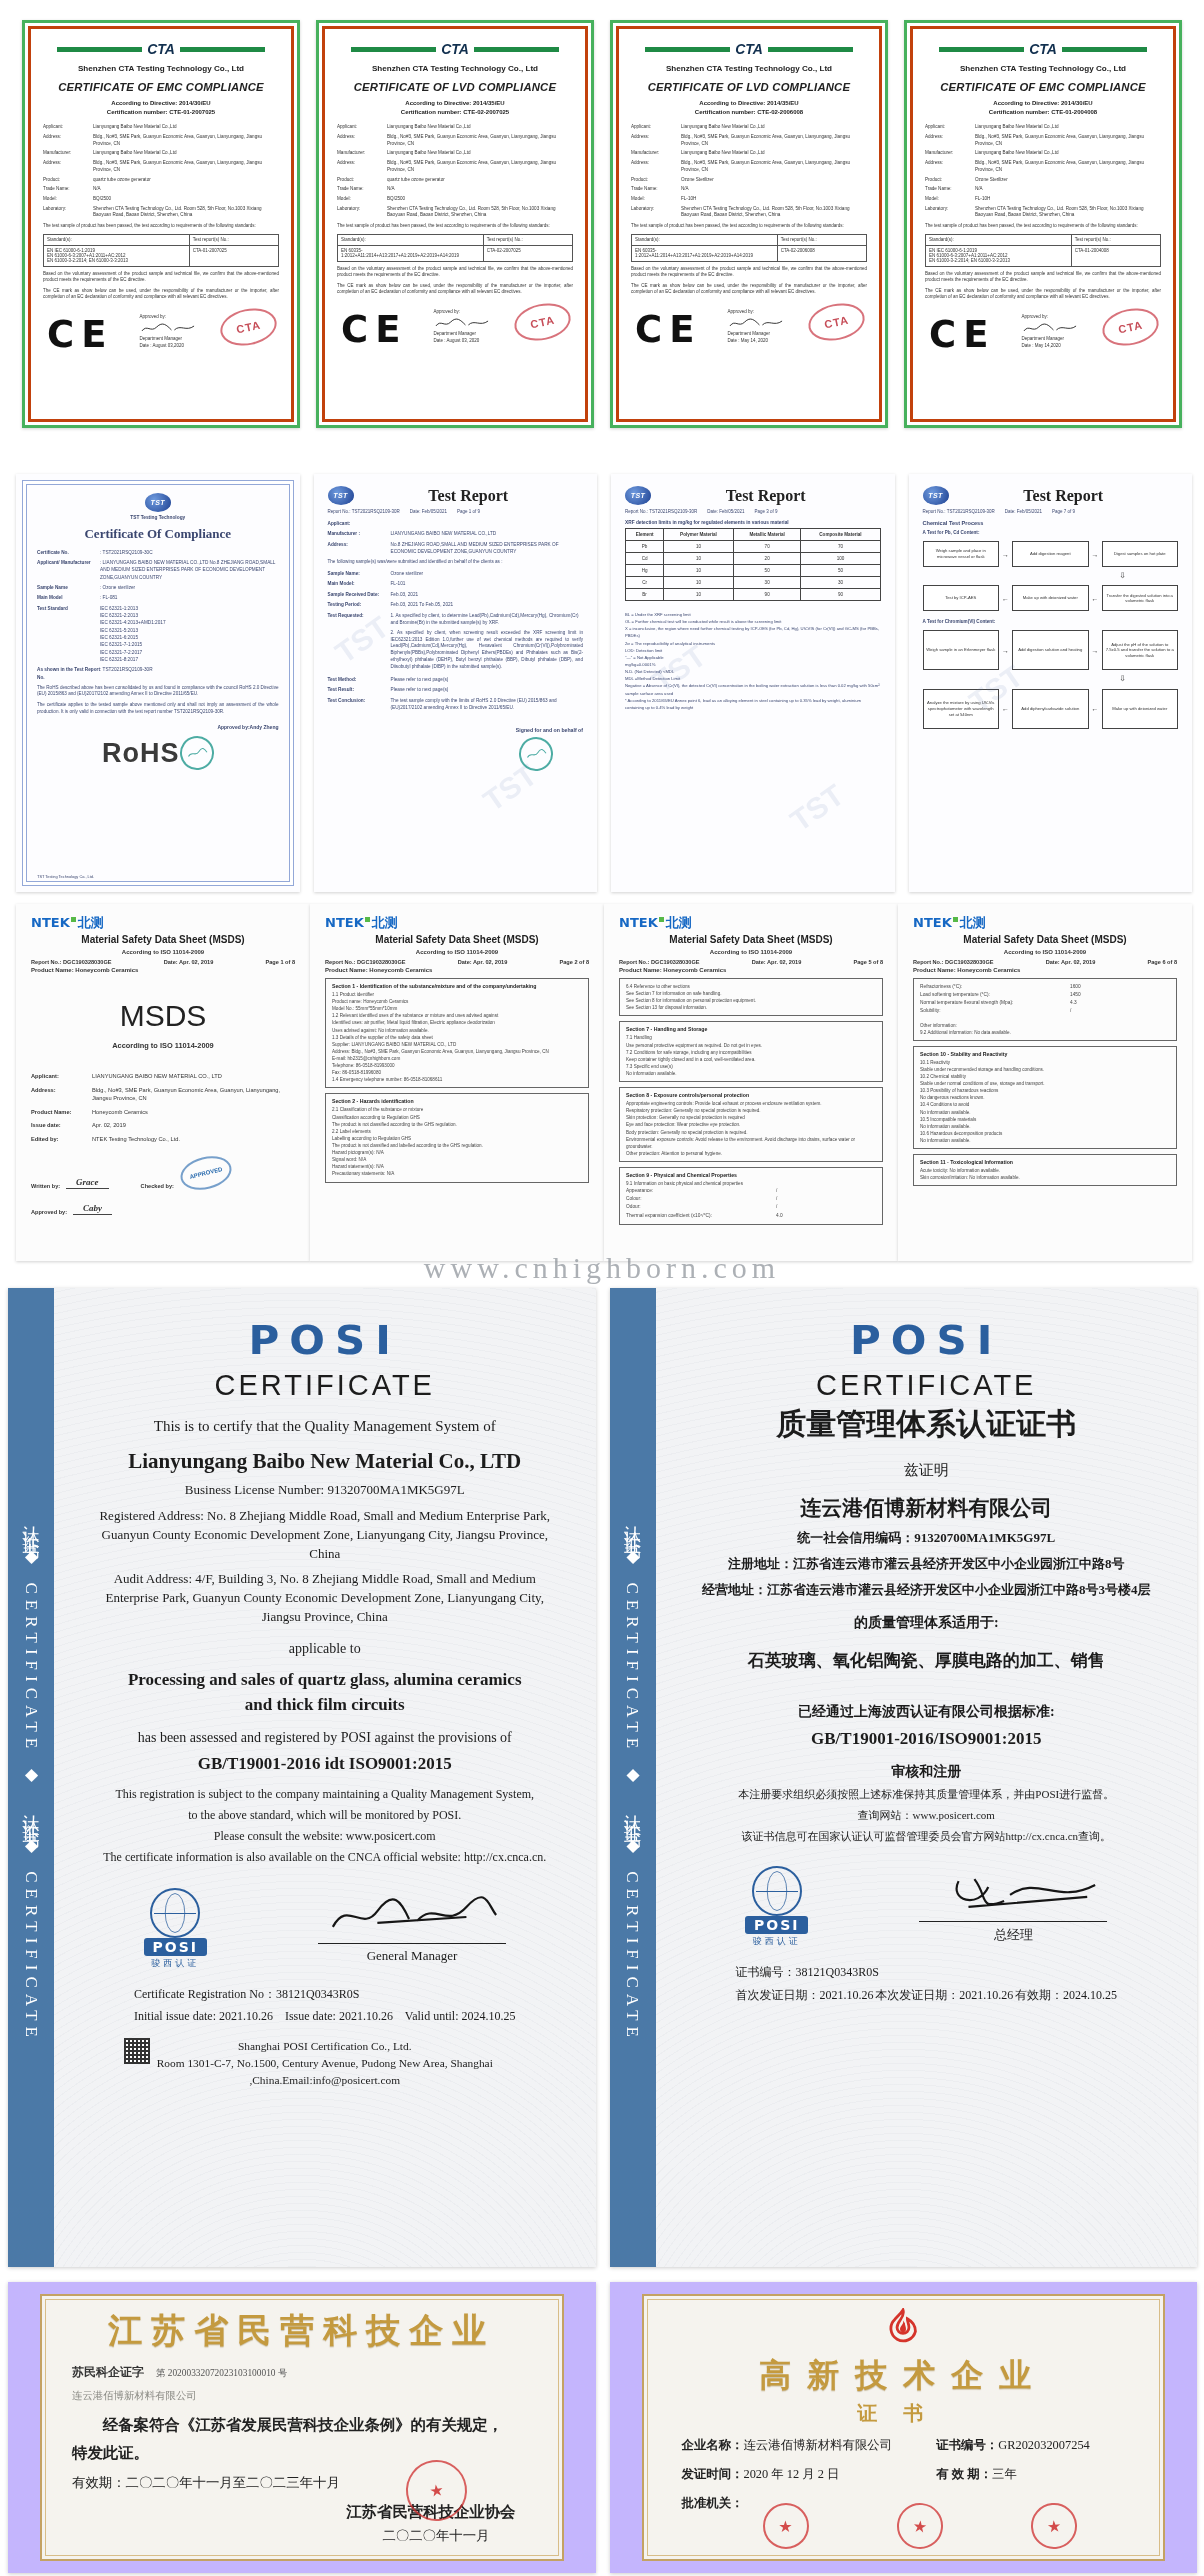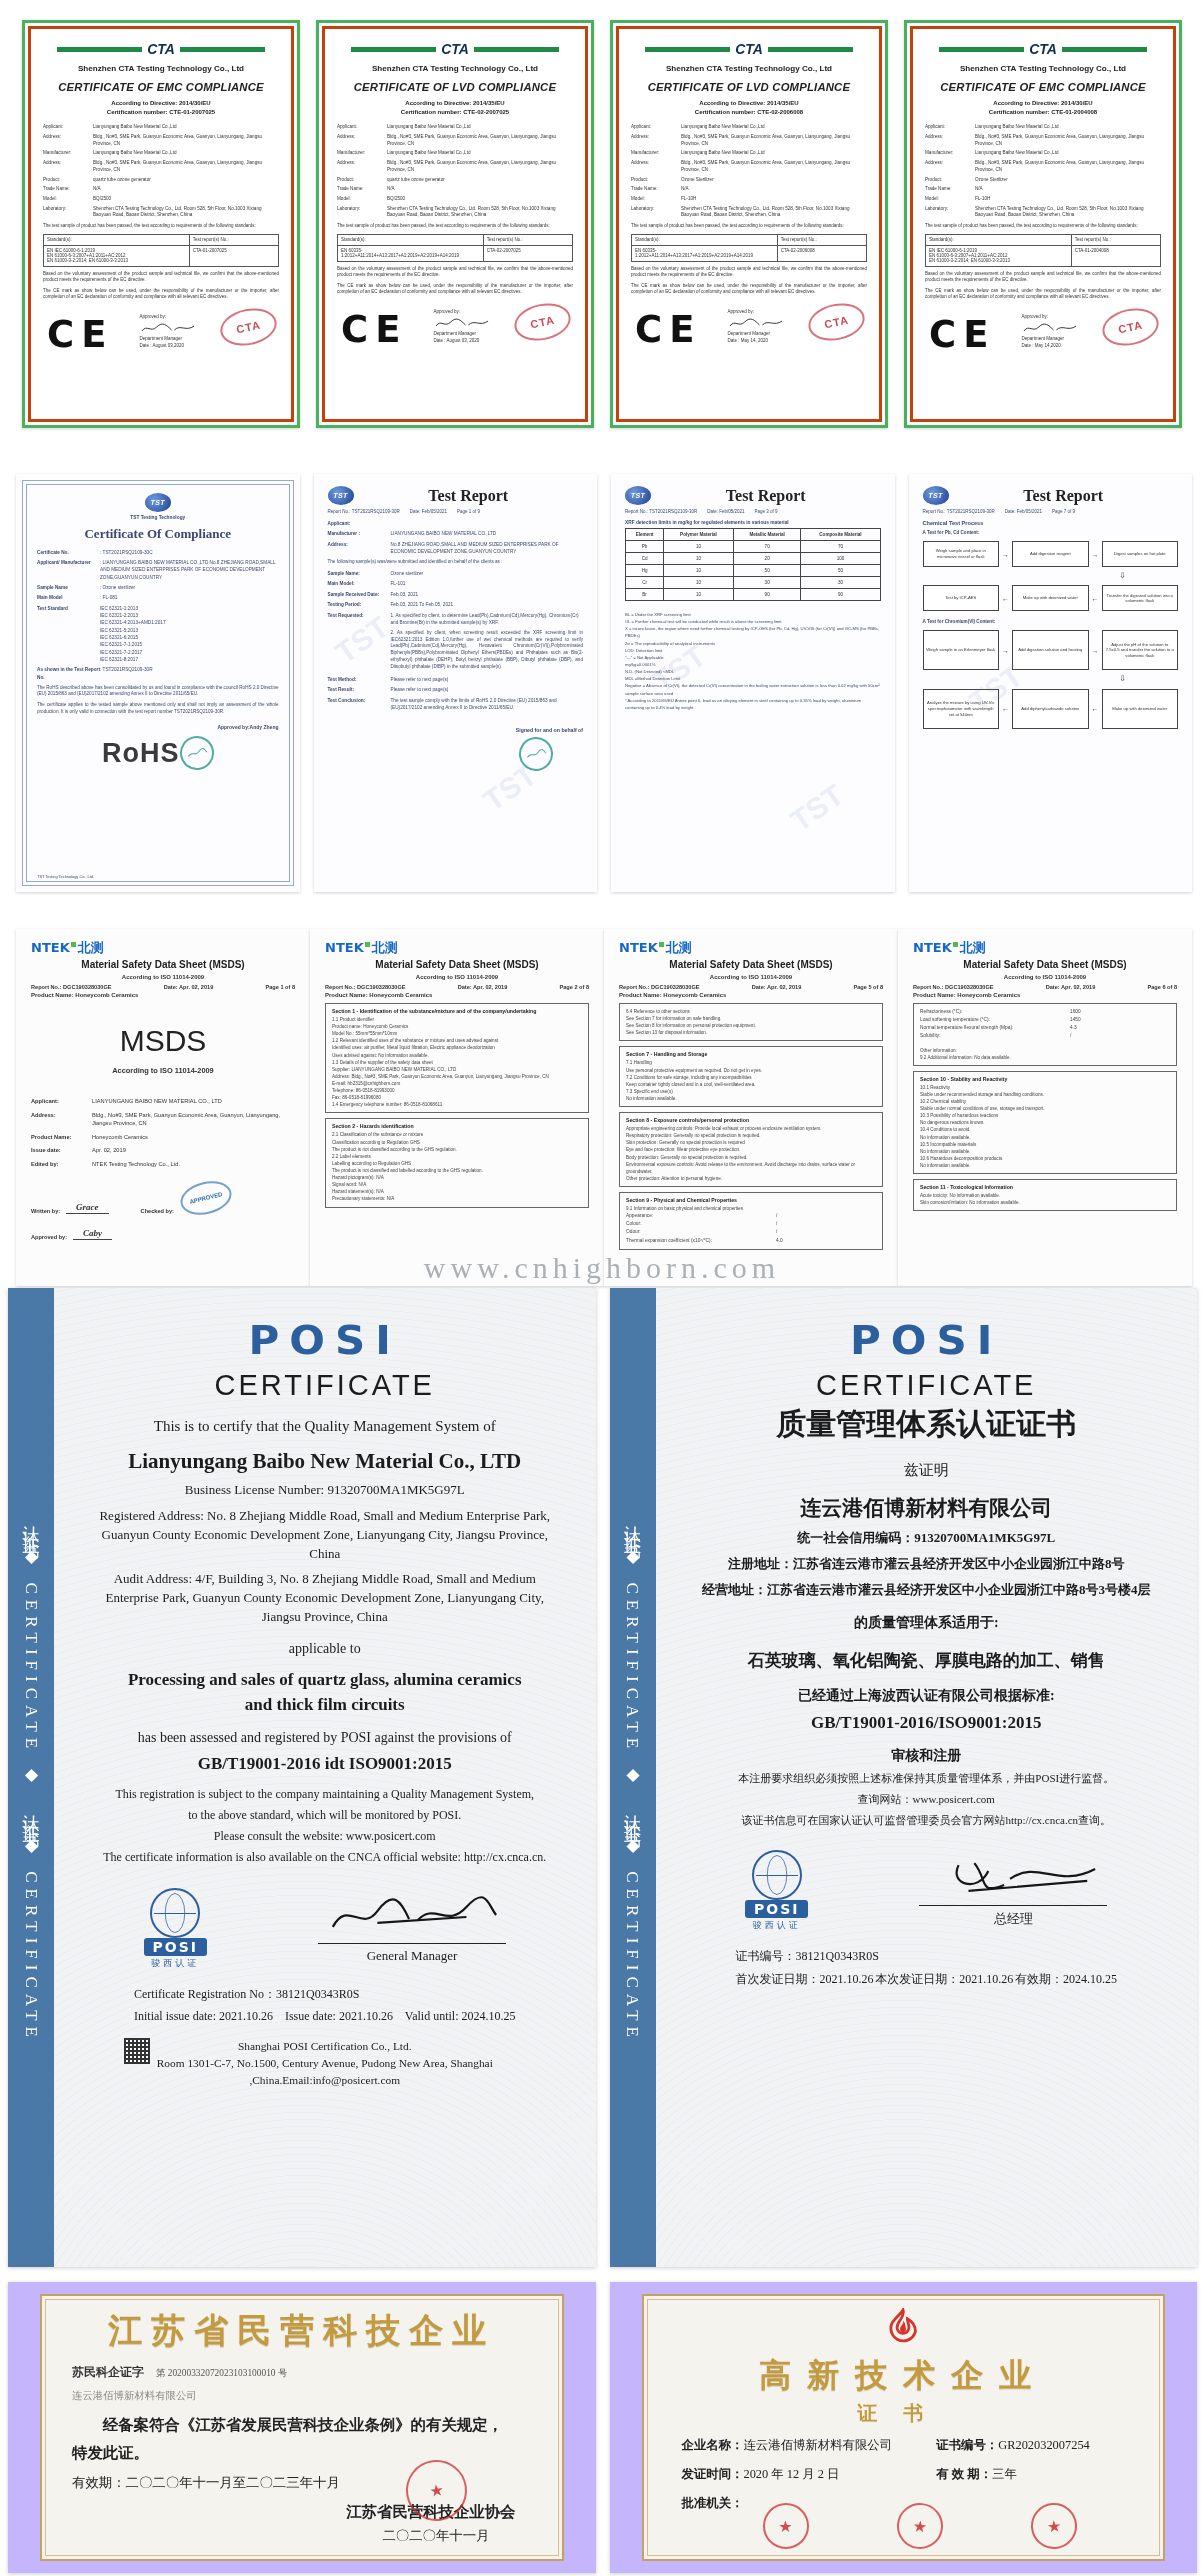--- a/index.html
+++ b/index.html
@@ -2,21 +2,21 @@
 <html><head>
 <meta charset="utf-8">
 <style>
 *{box-sizing:border-box;margin:0;padding:0}
 html,body{width:1204px;height:2576px}
 body{position:relative;background:#fff;font-family:"Liberation Sans",sans-serif;color:#222;overflow:hidden}
 .b{font-weight:bold}.c{text-align:center}.j{text-align:justify}
 .row{position:absolute;display:flex}
 #row1{top:20px;left:22px;width:1160px;height:408px;gap:16px}
 #row2{top:474px;left:16px;width:1176px;height:418px;gap:14px}
-#row3{top:929px;left:16px;width:1176px;height:357px;}
+#row3{top:904px;left:16px;width:1176px;height:357px;}
 #row4{top:1288px;left:8px;width:1189px;height:979px;gap:14px}
 #row5{top:2282px;left:8px;width:1189px;height:291px;gap:14px}
 
 .wm{position:absolute;top:1251px;left:0;width:100%;text-align:center;font-family:"Liberation Serif",serif;font-size:30px;color:#8a9097;opacity:.7;letter-spacing:5px;z-index:9}
 
 .cta{flex:1;background:#fff;border:3px solid #47b15d;padding:3px;box-shadow:0 1px 3px rgba(0,0,0,.18)}
 .cta-in{border:3px solid #c2410c;height:100%;padding:10px 12px 6px;position:relative}
 .cta-logo{display:flex;align-items:center;gap:5px;margin:2px 14px 7px}
 .cta-logo .bar{flex:1;height:5px;background:#1f8a45}
 .cta-logo .w{font-size:14px;font-weight:bold;font-style:italic;color:#12304f}
@@ -992,21 +992,21 @@
       <div class="plogo">POSI</div>
       <div class="ptitle">CERTIFICATE</div>
       <div class="ptitle-cn">质量管理体系认证证书</div>
       <div class="pcertify">兹证明</div>
       <div class="pcompany">连云港佰博新材料有限公司</div>
       <div class="psm b">统一社会信用编码：91320700MA1MK5G97L</div>
       <div class="psm b">注册地址：江苏省连云港市灌云县经济开发区中小企业园浙江中路8号</div>
       <div class="psm b">经营地址：江苏省连云港市灌云县经济开发区中小企业园浙江中路8号3号楼4层</div>
       <div class="papp b">的质量管理体系适用于:</div>
       <div class="pscope" style="margin-top:16px">石英玻璃、氧化铝陶瓷、厚膜电路的加工、销售</div>
-      <div class="passessed b" style="margin-top:14px">已经通过上海波西认证有限公司根据标准:</div>
+      <div class="passessed b" style="margin-top:30px">已经通过上海波西认证有限公司根据标准:</div>
       <div class="pstd">GB/T19001-2016/ISO9001:2015</div>
       <div class="papp b">审核和注册</div>
       <div class="pnote-sm">本注册要求组织必须按照上述标准保持其质量管理体系，并由POSI进行监督。</div>
       <div class="pnote-sm">查询网站：www.posicert.com</div>
       <div class="pnote-sm">该证书信息可在国家认证认可监督管理委员会官方网站http://cx.cnca.cn查询。</div>
       <div class="pbot">
         <div>
           <div class="globe"></div>
           <div class="pbadge">POSI</div>
           <div class="pbcn">骏西认证</div>

